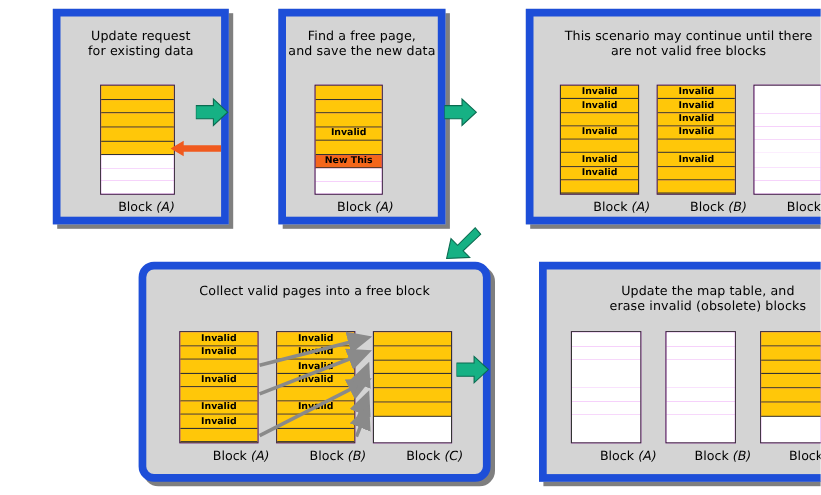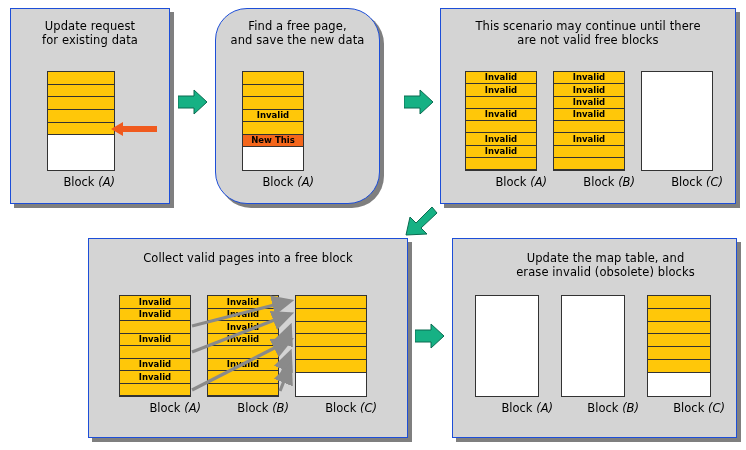--- a/index.html
+++ b/index.html
@@ -11,23 +11,24 @@
     width: 746px;
     height: 450px;
     position: relative;
     font-family: "DejaVu Sans", sans-serif;
     overflow: hidden;
   }
 
   .panel {
     position: absolute;
     background: #d4d4d4;
-    border: 1px solid #1d4ed8;
+    border: 7px solid #1d4ed8;
     box-shadow: 4px 4px 0 0 rgba(120,120,120,0.95);
     box-sizing: border-box;
+    margin-left: 38px;
   }
 
   .panel-caption {
     position: absolute;
     left: 0;
     right: 0;
     text-align: center;
     color: #000000;
     font-size: 11.5px;
     line-height: 14px;
@@ -98,21 +99,21 @@
 
   <div class="block-label" style="left:36px; top:166px; width:68px;">
     <span>Block </span><i>(A)</i>
   </div>
 </div>
 
 <svg class="garrow" style="left:178px; top:88px;" width="30" height="28" viewBox="0 0 30 28">
   <polygon points="0,8 16,8 16,2 29,14 16,26 16,20 0,20" fill="#16b184" stroke="#0a6b50" stroke-width="1"></polygon>
 </svg>
 
-<div class="panel" style="left:215px; top:8px; width:165px; height:196px;border-radius:32px;">
+<div class="panel" style="left:215px; top:8px; width:152px; height:196px;">
   <div class="panel-caption" style="top:10px;">Find a free page,
 and save the new data</div>
 
   <div class="block" style="left:26px; top:62px; width:62px; height:100px;">
     <div class="row valid"></div>
     <div class="row valid"></div>
     <div class="row valid"></div>
     <div class="row invalid">Invalid</div>
     <div class="row valid"></div>
     <div class="row newdata lastfilled">New This</div>
@@ -173,21 +174,21 @@
   </div>
   <div class="block-label" style="left:190px; top:166px; width:92px;">
     <span>Block </span><i>(C)</i>
   </div>
 </div>
 
 <svg class="garrow" style="left:404px; top:205px;" width="34" height="32" viewBox="0 0 34 32">
   <polygon points="2,30 6,12 12,18 28,2 33,8 17,23 23,29" fill="#16b184" stroke="#0a6b50" stroke-width="1"></polygon>
 </svg>
 
-<div class="panel" style="left:88px; top:238px; width:320px; height:200px;">
+<div class="panel" style="left:88px; top:238px; width:320px; height:200px;border-radius:14px;">
   <div class="panel-caption" style="top:12px;">Collect valid pages into a free block</div>
 
   <div class="block" style="left:30px; top:56px; width:72px; height:102px;">
     <div class="row invalid">Invalid</div>
     <div class="row invalid">Invalid</div>
     <div class="row valid"></div>
     <div class="row invalid">Invalid</div>
     <div class="row valid"></div>
     <div class="row invalid">Invalid</div>
     <div class="row invalid">Invalid</div>

